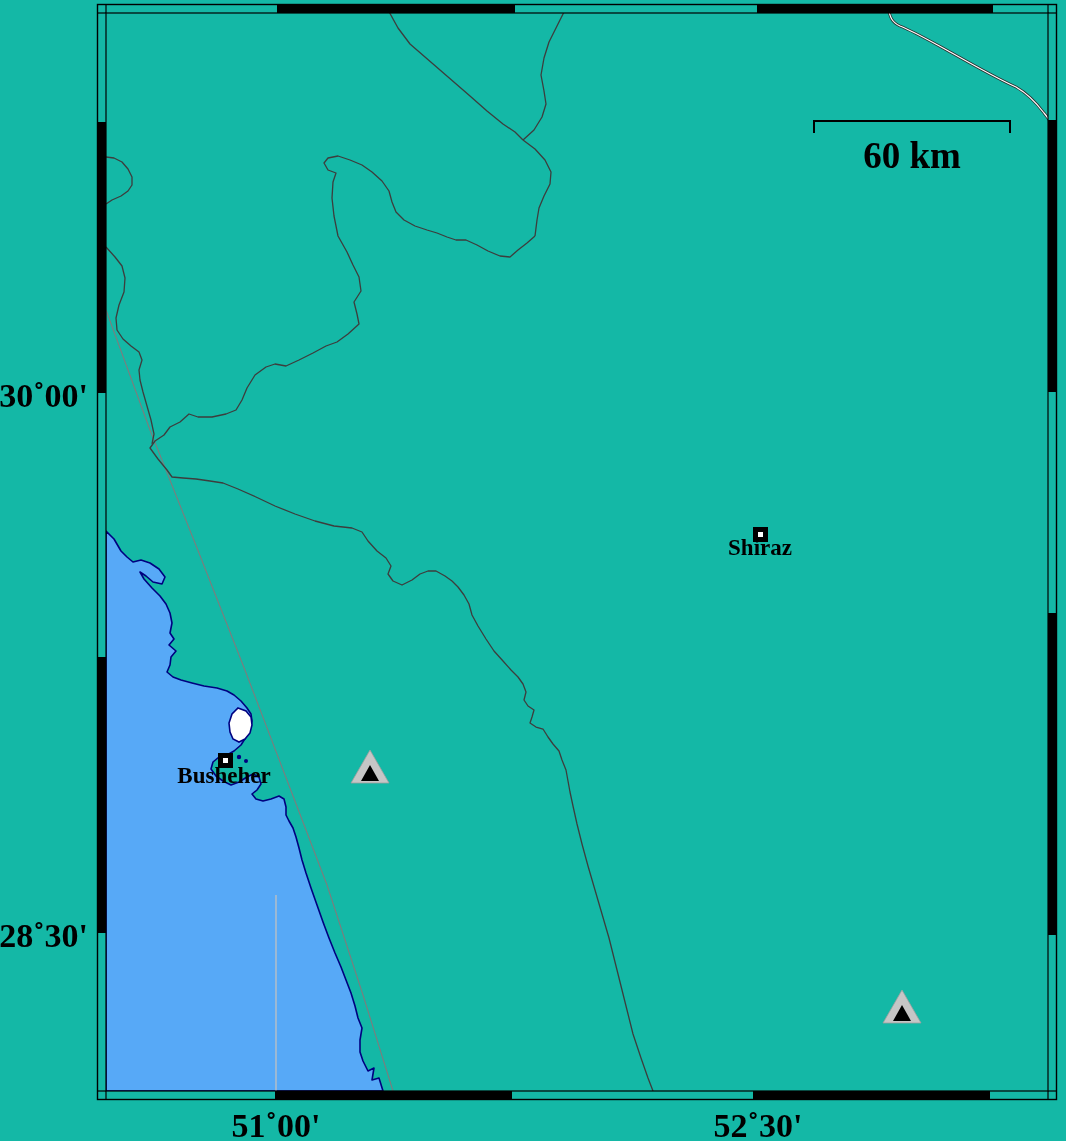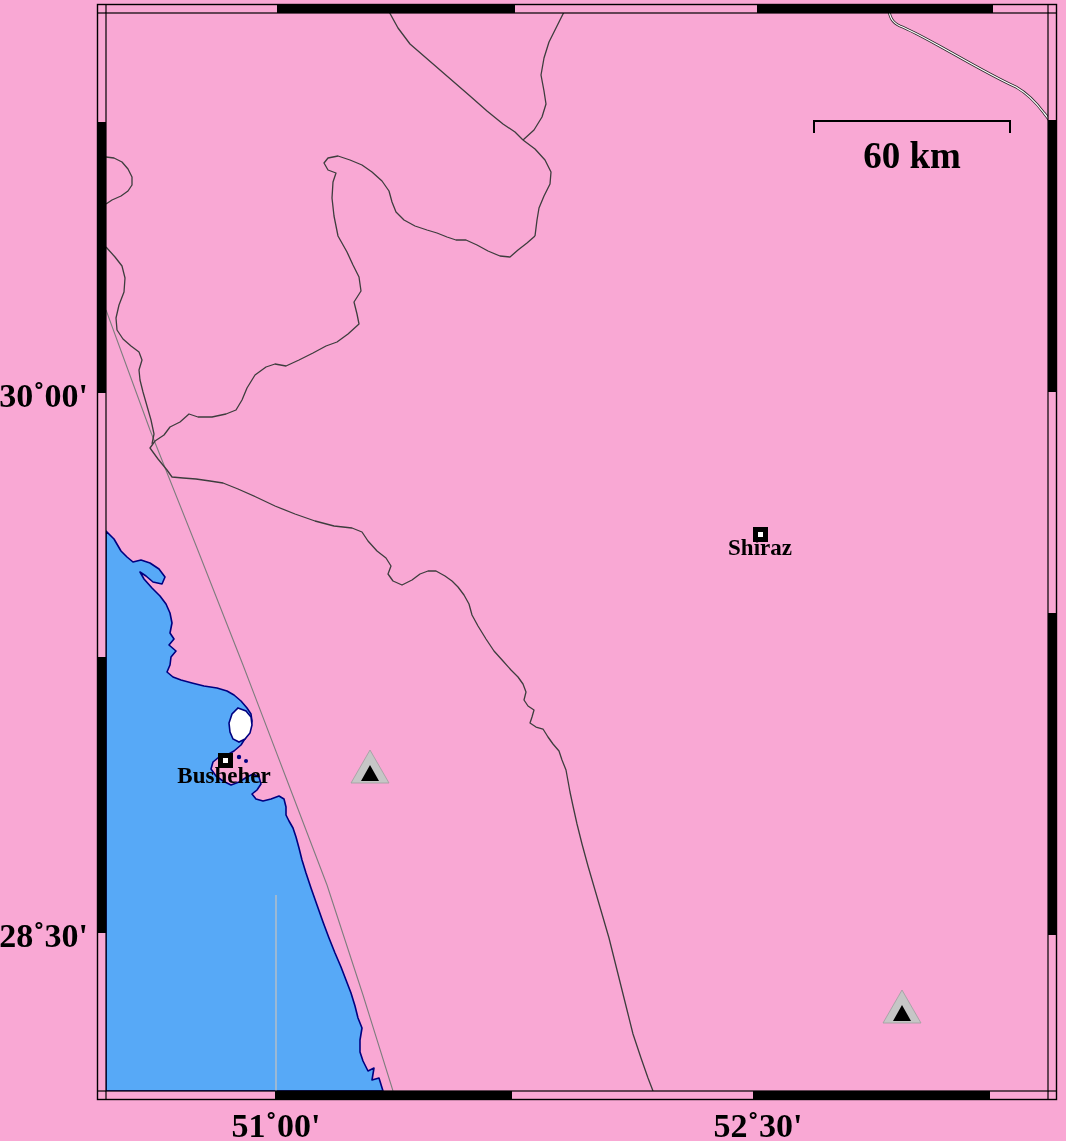--- a/index.html
+++ b/index.html
@@ -1,16 +1,16 @@
 <!DOCTYPE html>
 <html><head>
 <meta charset="utf-8">
 <style>
   html,body{margin:0;padding:0;background:#ffffff;}
-  .stage{position:relative;width:1066px;height:1141px;background:#f9a8d4;overflow:hidden;text-align:right;}
+  .stage{position:relative;width:1066px;height:1141px;background:#14b8a6;overflow:hidden;text-align:right;}
   svg{display:block;}
   .maplabel{font-family:"Liberation Serif","DejaVu Serif",serif;font-weight:bold;fill:#000000;}
 </style>
 </head>
 <body>
 
 <div class="stage">
   <svg id="map-svg" width="1066" height="1141" viewBox="0 0 1066 1141" xmlns="http://www.w3.org/2000/svg">
       <defs>
         <clipPath id="mapclip">

